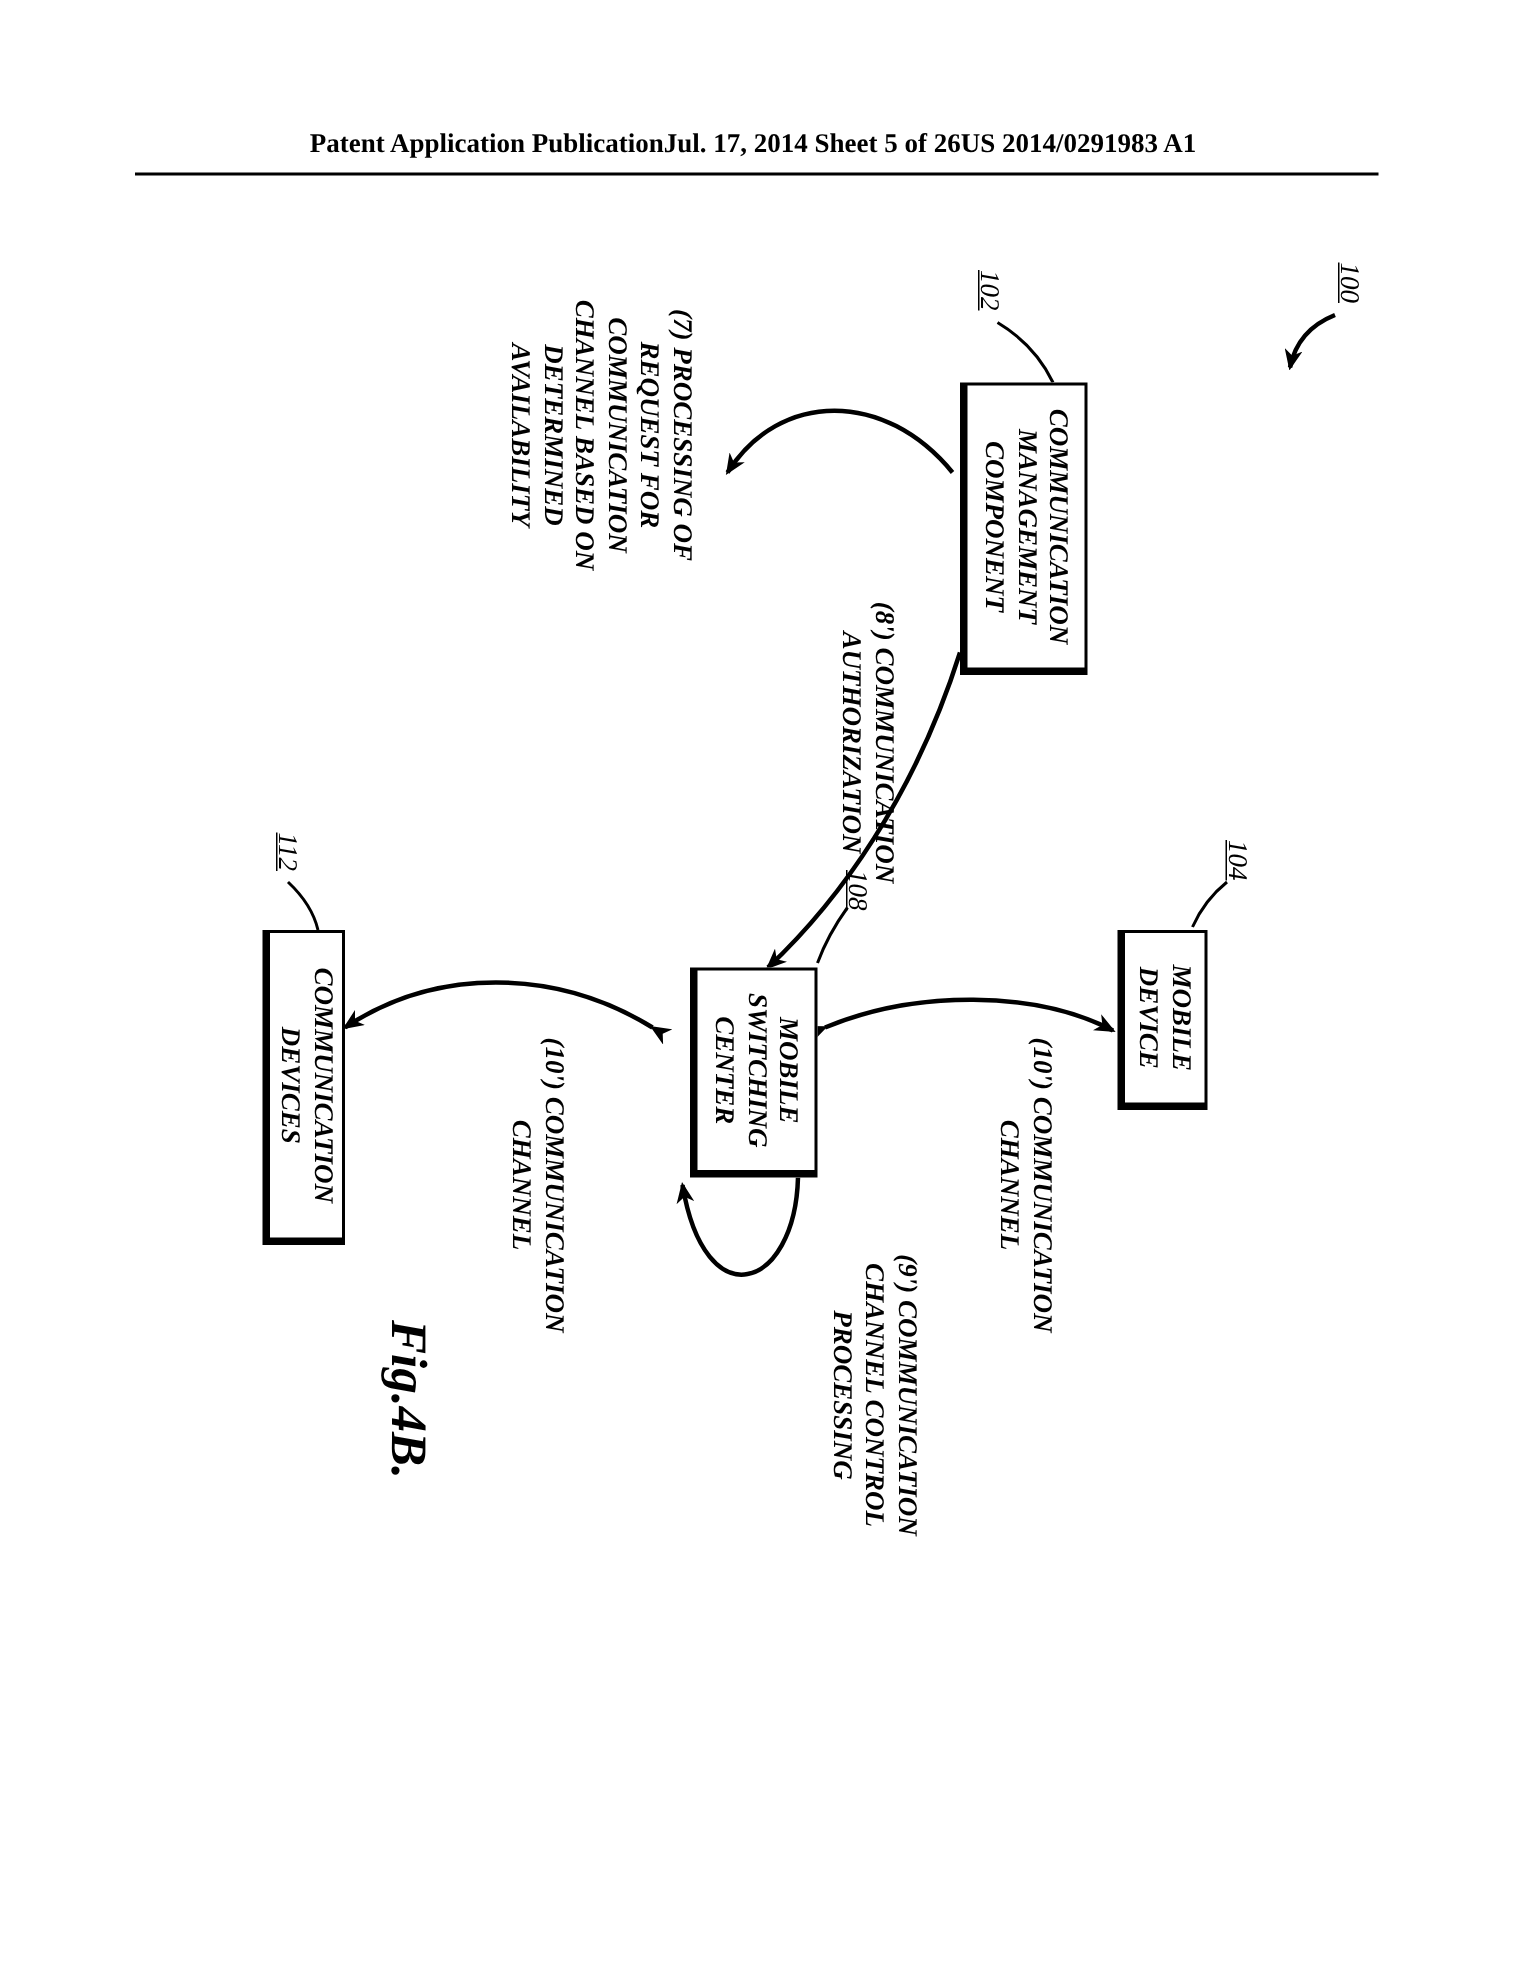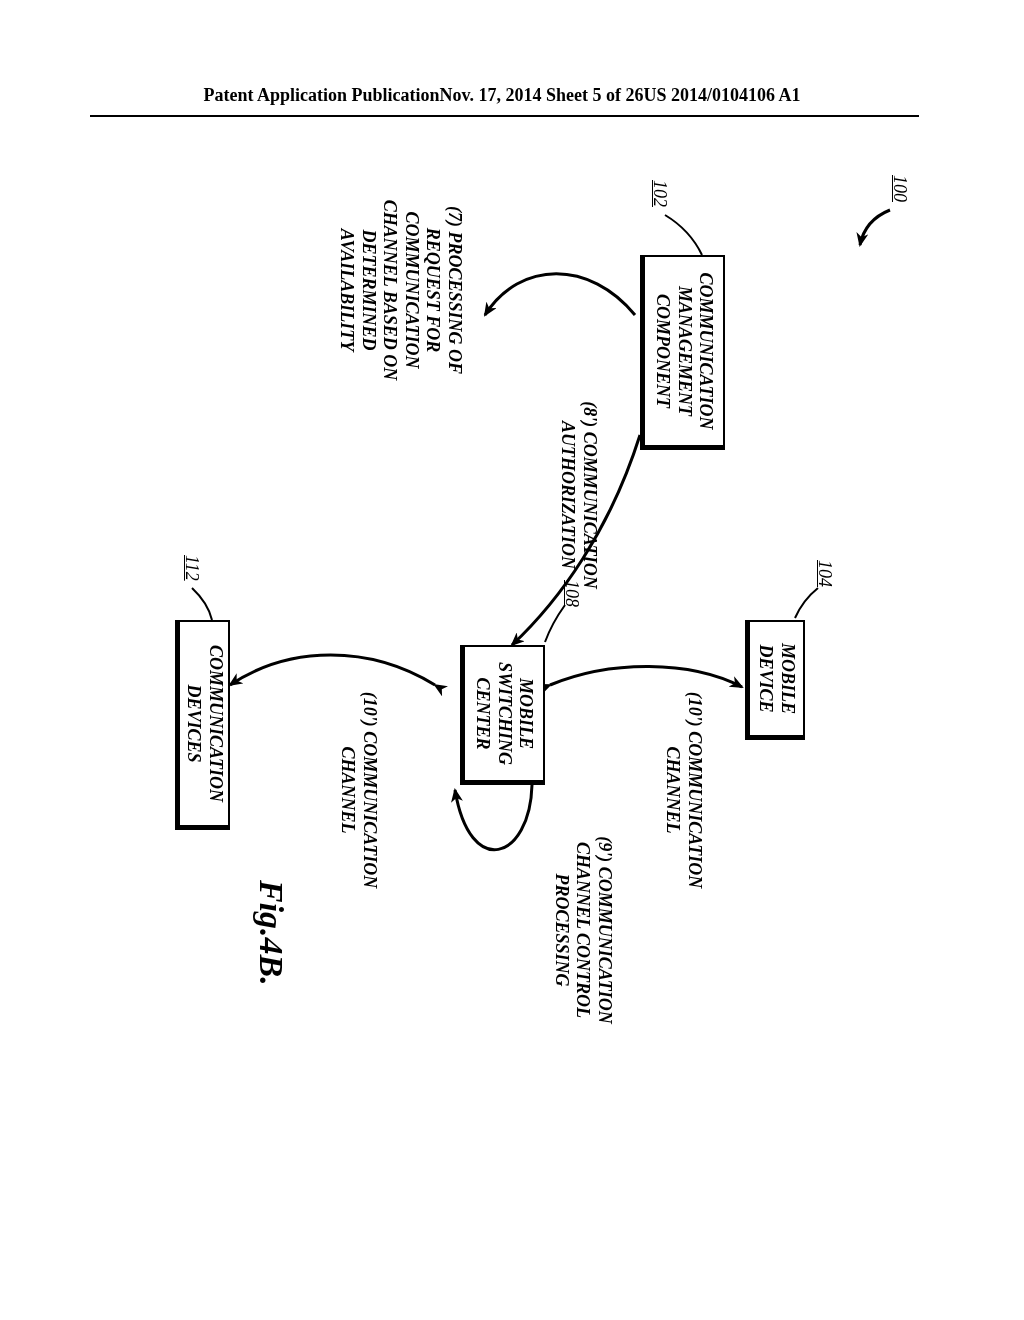--- a/index.html
+++ b/index.html
@@ -89,22 +89,22 @@
     top: 0; left: 0;
     width: 1000px; height: 1000px;
     overflow: visible;
   }
 </style>
 </head>
 <body>
 
 <div class="header">
   <span>Patent Application Publication</span>
-  <span>Nov. 17, 2014  Sheet 5 of 26</span>
-  <span>US 2014/0104106 A1</span>
+  <span>Jul. 17, 2014  Sheet 5 of 26</span>
+  <span>US 2014/0291983 A1</span>
 </div>
 <div class="rule"></div>
 
 <div class="figure-area">
   <div class="rotated-stage">
 
     <svg class="overlay">
       <defs>
         <marker id="ah" markerWidth="14" markerHeight="12" refX="12" refY="6" orient="auto" markerUnits="userSpaceOnUse">
           <path d="M0,0 L14,6 L0,12 L4,6 Z" fill="#000"></path>

